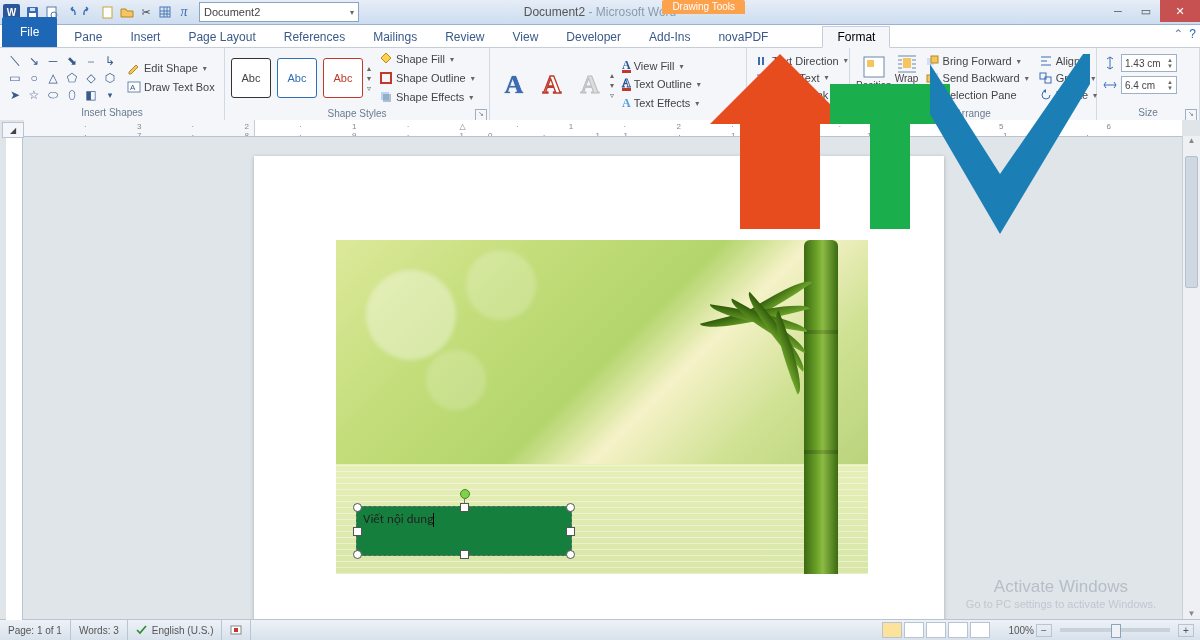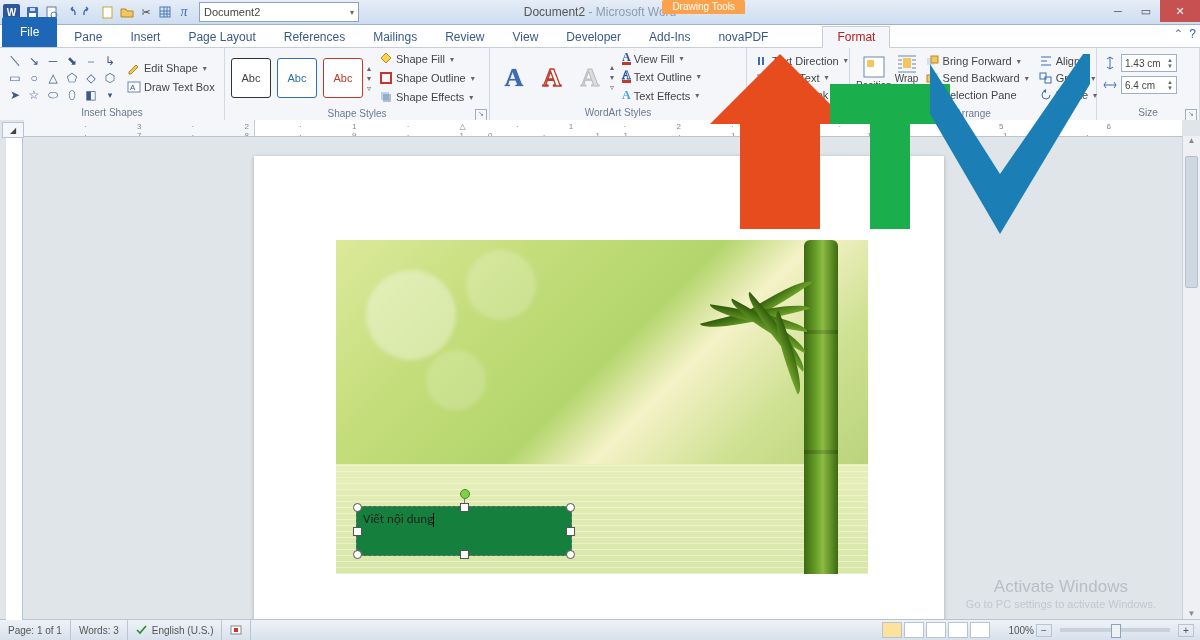--- a/index.html
+++ b/index.html
@@ -12,21 +12,21 @@
   .title-center .dim{color:#8a9bad}
   .win-ctl{position:absolute;right:0;top:0;display:flex;height:22px}
   .win-ctl div{width:28px;display:flex;align-items:center;justify-content:center;color:#555;font-size:11px}
   .win-ctl .close{background:#c75050;color:#fff;width:40px}
   .context-tab{position:absolute;right:455px;top:0;height:24px;display:flex;flex-direction:column;align-items:flex-start}
   .context-tab .lbl{background:#fca24d;color:#fff;font-size:10px;padding:1px 10px;border-radius:2px 2px 0 0;height:12px;line-height:12px}
   
   .tabs-row{height:22px;background:#fff;display:flex;align-items:flex-end;border-bottom:1px solid #c4cdd8;padding-left:2px;position:relative}
   .file-tab{background:#1e66b6;color:#fff;padding:8px 18px;font-size:12px;border-radius:2px 2px 0 0;margin-right:3px;cursor:pointer}
   .tab{padding:3px 14px;font-size:12px;color:#3a5a8a;cursor:pointer}
-  .tab.active{background:#f4f6fa;border:1px solid #c4cdd8;border-bottom:1px solid #f4f6fa;color:#b91c1c;margin-bottom:-1px}
+  .tab.active{background:#f4f6fa;border:1px solid #c4cdd8;border-bottom:1px solid #f4f6fa;color:#000000;margin-bottom:-1px}
   .tabs-right{position:absolute;right:4px;top:2px;display:flex;gap:6px;color:#6a87ab;font-size:12px}
   
   .ribbon{height:74px;background:#f4f6fa;border-bottom:1px solid #b8c4d2;display:flex}
   .group{border-right:1px solid #d1d9e3;display:flex;flex-direction:column;height:100%}
   .group .body{flex:1;display:flex;align-items:center;padding:2px 6px;gap:4px}
   .group .label{height:14px;text-align:center;font-size:10px;color:#6b7b8e;padding-bottom:1px;position:relative}
   .dlaunch{position:absolute;right:2px;bottom:1px;width:10px;height:10px;border:1px solid #9eb0c5;font-size:7px;line-height:8px;color:#6b7b8e}
   .btn{display:flex;align-items:center;gap:3px;padding:2px 4px;cursor:pointer;border-radius:2px;font-size:11px;color:#444;white-space:nowrap}
   .vstack{display:flex;flex-direction:column;gap:1px}
   .bigbtn{display:flex;flex-direction:column;align-items:center;justify-content:center;width:42px;height:56px;cursor:pointer;font-size:10px;color:#444;line-height:11px;text-align:center;border-radius:2px}
@@ -277,21 +277,20 @@
             <span>Text Outline</span>
             <span class="dd">▾</span>
           </div>
         <div class="btn">
             <span style="font:bold 12px Georgia;color:#4aa3df">A</span>
             <span>Text Effects</span>
             <span class="dd">▾</span>
           </div>
       </div>
     </div>
-    <div class="label"><span>WordArt Styles</span><div class="dlaunch">↘</div></div>
   </div>
 
   <div class="group" style="width:102px">
     <div class="body" style="padding:2px 4px">
       <div class="vstack">
         <div class="btn">
             <svg width="14" height="12">
               <path d="M3 2h2v8H3zM7 2h2v8H7z" fill="#3a6db5"></path>
             </svg>
             <span>Text Direction</span>

